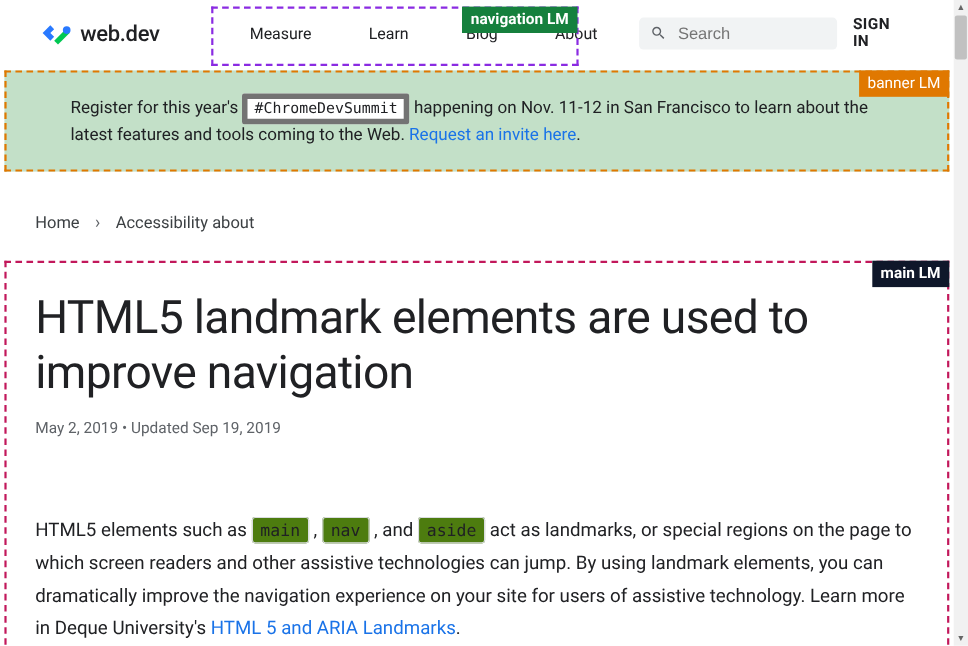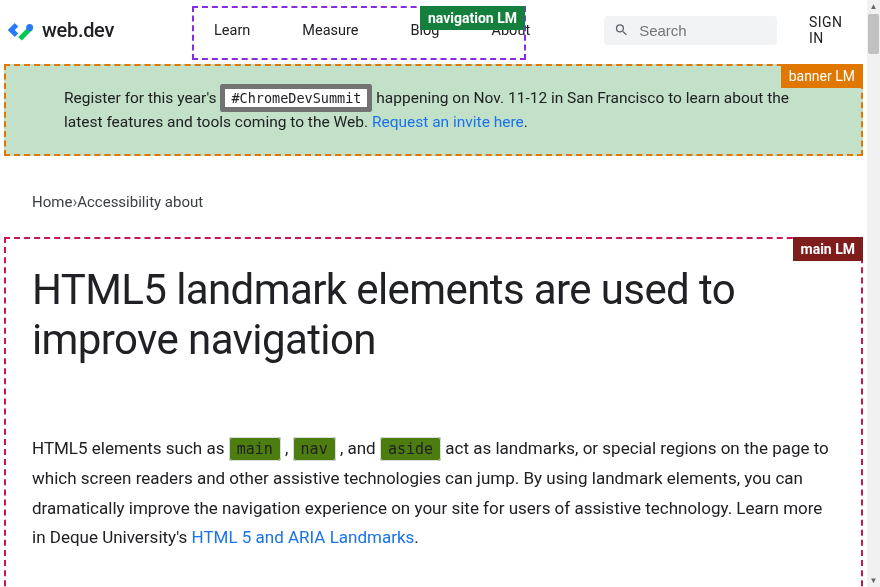--- a/index.html
+++ b/index.html
@@ -3,67 +3,67 @@
 <meta charset="utf-8">
 <style>
   * { box-sizing: border-box; margin: 0; padding: 0; }
   html, body { width: 880px; height: 587px; font-family: -apple-system, BlinkMacSystemFont, "Segoe UI", Roboto, Arial, sans-serif; overflow: hidden; background: #fff; }
   .viewport { width: 867px; height: 587px; overflow: hidden; position: relative; }
   .scrollbar-track { position: absolute; right: 0; top: 0; width: 13px; height: 587px; background: #f1f1f1; }
   .scrollbar-thumb { position: absolute; right: 1px; top: 1px; width: 11px; height: 40px; background: #c1c1c1; border-radius: 2px; }
   .scrollbar-arrow-up { position: absolute; right: 0; top: 0; width: 13px; height: 13px; display:flex; align-items:center; justify-content:center; font-size:8px; color:#666;}
   .scrollbar-arrow-down { position: absolute; right: 0; bottom: 0; width: 13px; height: 13px; display:flex; align-items:center; justify-content:center; font-size:8px; color:#666;}
   
-  .header { height: 60px; display: flex; align-items: center; padding: 0 6px; gap: 24px; }
+  .header { height: 60px; display: flex; align-items: center; padding: 0 37px; gap: 6px; }
   .logo { display: flex; align-items: center; gap: 8px; }
   .logo svg { width: 28px; height: 26px; }
   .logo-text { font-size: 20px; font-weight: 500; color: #202124; letter-spacing: -0.3px; }
   .nav { display: flex; gap: 0; margin-left: 50px; position: relative; }
   .nav-item { padding: 12px 26px; font-size: 14.5px; color: #202124; cursor: pointer; }
   .nav-outline { position: absolute; top: 6px; left: 192px; width: 334px; height: 54px; border: 2.5px dashed #8a2be2; pointer-events: none; }
   .lm-tag-nav { position:absolute; top:6px; left:420px; background:#15803d; color:#fff; font-size:14px; font-weight:700; padding:4px 8px; pointer-events:none; z-index:5;text-align:center;}
   .spacer { flex: 1; }
   .search-box { display: flex; align-items:center; background:#f1f3f4; border-radius:4px; padding: 0 10px; width: 200px; height: 29px; gap:10px;}
   .search-box input { border:none; background:transparent; outline:none; font-size:15px; color:#5f6368; width:100%;}
-  .signin { font-size: 14px; font-weight: 400; letter-spacing: 0.4px; color:#202124; padding: 0 8px; cursor:pointer;}
+  .signin { font-size: 14px; font-weight: 700; letter-spacing: 0.4px; color:#202124; padding: 0 8px; cursor:pointer;}
   
   .banner-wrap { position: relative; margin: 4px 4px 0 4px; }
   .banner { background: #c3e0c8; padding: 22px 60px; font-size: 15.5px; color:#202124; line-height: 1.55; }
   .banner-outline { position:absolute; top:0; left:0; right:0; bottom:0; border: 2.5px dashed #e07800; pointer-events:none;}
   .lm-tag-banner { position:absolute; top:0; right:0; background:#e07800; color:#fff; font-size:14px; font-weight:400; padding:4px 8px; pointer-events:none;}
   code.tag { background:#fff; border:5px solid #737373; padding:1px 6px; font-family: Menlo, Consolas, monospace; font-size: 13.5px; border-radius:2px;}
   a.link { color:#1a73e8; text-decoration:none; }
   
-  .breadcrumbs { padding: 36px 32px 0 32px; font-size: 15px; color:#3c4043; display:flex; align-items:center; }
+  .breadcrumbs { padding: 36px 32px 0 32px; font-size: 15px; color:#3c4043; display:flex; align-items:center; gap:14px;}
   .bc-sep { color:#5f6368; font-size:16px;}
   
   .main-wrap { position:relative; margin: 26px 4px 0 4px; padding: 28px 28px 0 28px; min-height: 380px;}
   .main-outline { position:absolute; top:0; left:0; right:0; bottom:-50px; border:2.5px dashed #c2185b; pointer-events:none;}
-  .lm-tag-main { position:absolute; top:0; right:0; background:#7f1d1d; color:#fff; font-size:14px; font-weight:700; padding:4px 8px; pointer-events:none;}
+  .lm-tag-main { position:absolute; top:0; right:0; background:#0f172a; color:#fff; font-size:14px; font-weight:700; padding:4px 8px; pointer-events:none;}
   h1 { font-size: 42px; font-weight: 400; line-height: 1.18; color:#202124; letter-spacing:-0.6px; }
   .dates { margin-top: 18px; font-size: 14px; color:#5f6368; }
   .body-text { margin-top: 70px; font-size: 17px; line-height: 1.75; color:#202124;}
   code.inline { background:#4d7c0f; border:1px solid #dadce0; padding: 2px 7px; font-family: Menlo, Consolas, monospace; font-size:15px; border-radius:3px;}
 </style>
 </head>
 <body>
 
 <div class="viewport">
   <div class="header">
     <div class="logo">
       <svg viewBox="0 0 32 28">
         <path d="M2 14 L10 6 L14 10 L10 14 L14 18 L10 22 Z" fill="#2979ff"></path>
         <path d="M14 22 L26 10 L30 14 L18 26 Z" fill="#00c853"></path>
         <circle cx="27" cy="11" r="4" fill="#2979ff"></circle>
       </svg>
       <span class="logo-text">web.dev</span>
     </div>
     <div class="nav">
+      <div class="nav-item">Measure</div>
       <div class="nav-item">Learn</div>
-      <div class="nav-item">Measure</div>
       <div class="nav-item">Blog</div>
       <div class="nav-item">About</div>
     </div>
     <div class="spacer"></div>
     <div class="search-box">
       <svg width="18" height="18" viewBox="0 0 24 24" fill="#5f6368">
           <path d="M15.5 14h-.79l-.28-.27A6.471 6.471 0 0016 9.5 6.5 6.5 0 109.5 16c1.61 0 3.09-.59 4.23-1.57l.27.28v.79l5 4.99L20.49 19l-4.99-5zm-6 0C7.01 14 5 11.99 5 9.5S7.01 5 9.5 5 14 7.01 14 9.5 11.99 14 9.5 14z"></path>
         </svg>
       <input type="text" placeholder="Search" style="">
     </div>
@@ -84,20 +84,23 @@
   <div class="breadcrumbs">
     <span>Home</span>
     <span class="bc-sep">›</span>
     <span>Accessibility about</span>
   </div>
 
   <div class="main-wrap">
     <div class="main-outline"></div>
     <div class="lm-tag-main">main LM</div>
     <h1>HTML5 landmark elements are used to improve navigation</h1>
+    <div class="dates">
+      <span>May 2, 2019</span><span> • </span><span>Updated Sep 19, 2019</span>
+    </div>
     <p class="body-text">
       <span>HTML5 elements such as </span><code class="inline">main</code><span> , </span><code class="inline">nav</code><span> , and </span><code class="inline">aside</code><span> act as landmarks, or special regions on the page to which screen readers and other assistive technologies can jump. By using landmark elements, you can dramatically improve the navigation experience on your site for users of assistive technology. Learn more in Deque University's </span><a href="#" class="link">HTML 5 and ARIA Landmarks</a><span>.</span>
     </p>
   </div>
 </div>
 
 <div class="scrollbar-track">
   <div class="scrollbar-arrow-up">▲</div>
   <div class="scrollbar-thumb" style="top:14px;"></div>
   <div class="scrollbar-arrow-down">▼</div>

